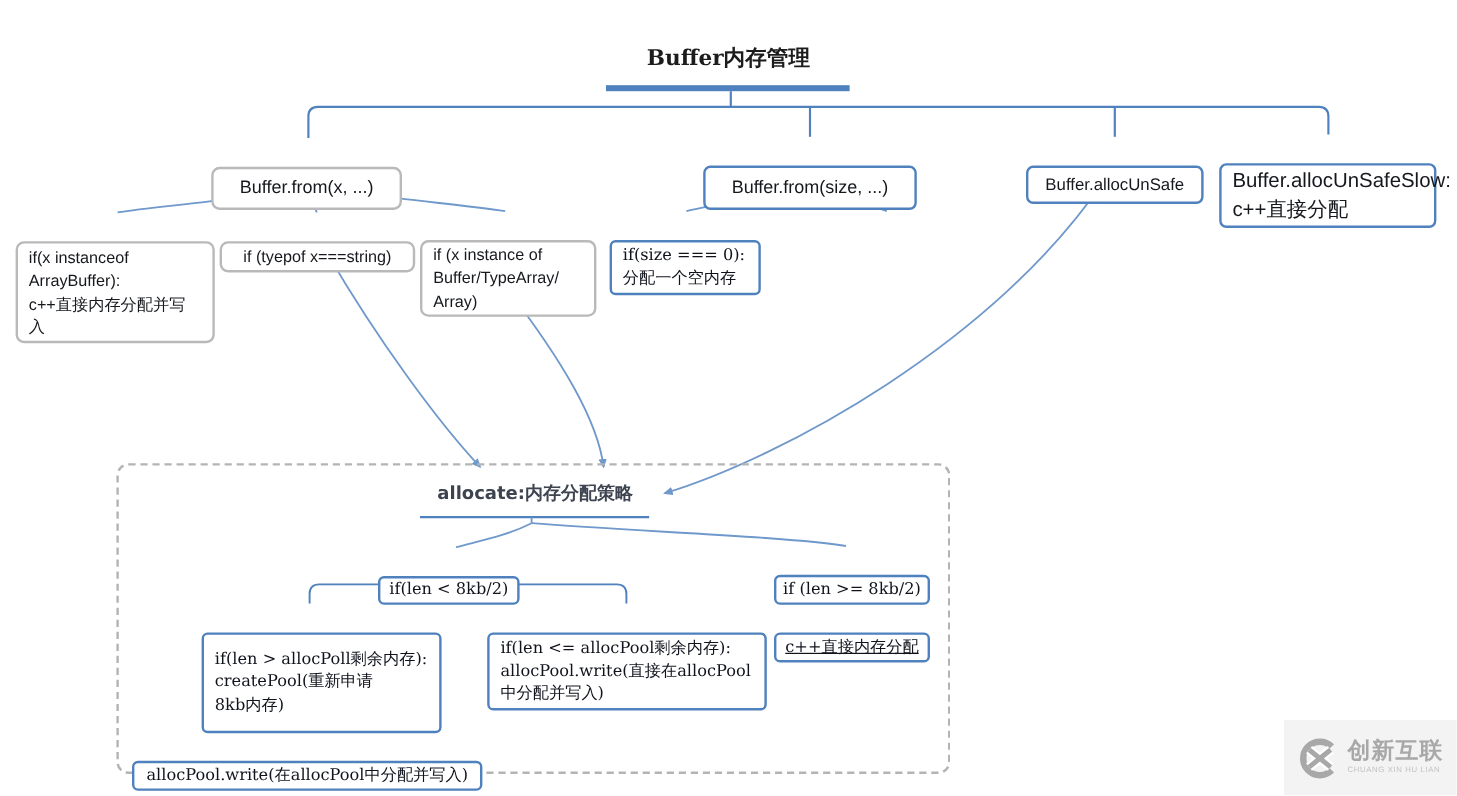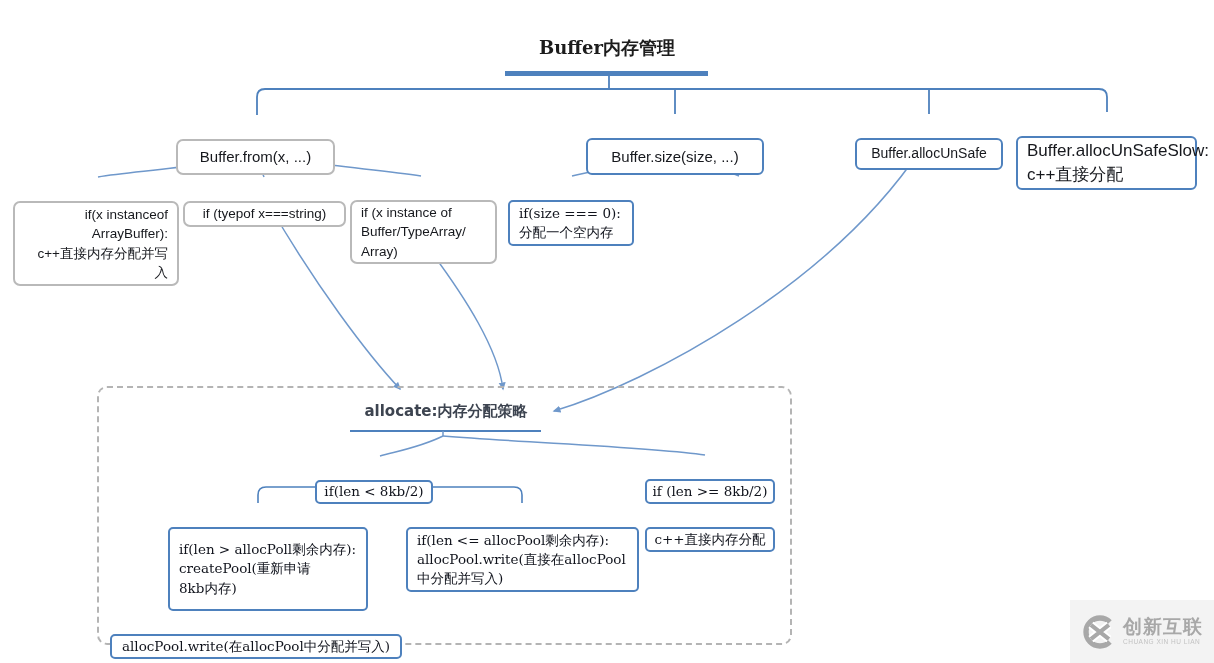--- a/index.html
+++ b/index.html
@@ -65,47 +65,47 @@
     <path d="M374,480 L374,487" stroke="#4e81bd" stroke-width="1.6" fill="none"></path>
     <path d="M258,503 L258,495 Q258,487 266,487 L514,487 Q522,487 522,495 L522,503" stroke="#4e81bd" stroke-width="1.6" fill="none"></path>
 
     <path d="M710,480 L710,503" stroke="#6f98cb" stroke-width="1.5" fill="none"></path>
     <path d="M256,587 L256,610" stroke="#6f98cb" stroke-width="1.5" fill="none"></path>
   </svg>
 
   <div id="root-title">Buffer内存管理</div>
 
   <div class="box gray lvl1" style="left:176px;top:115px;width:159px;height:36px;">Buffer.from(x, ...)</div>
-  <div class="box blue lvl1" style="left:586px;top:114px;width:178px;height:37px;">Buffer.size(size, ...)</div>
+  <div class="box blue lvl1" style="left:586px;top:114px;width:178px;height:37px;">Buffer.from(size, ...)</div>
   <div class="box blue" style="left:855px;top:114px;width:148px;height:32px;font-size:14px;text-align:right;">Buffer.allocUnSafe</div>
   <div class="box blue leftalign" style="left:1016px;top:112px;width:181px;height:54px;">Buffer.allocUnSafeSlow:
 c++直接分配</div>
 
-  <div class="box gray leftalign" style="left:13px;top:177px;width:166px;height:85px;text-align:right;">if(x instanceof ArrayBuffer):
+  <div class="box gray leftalign" style="left:13px;top:177px;width:166px;height:85px;">if(x instanceof ArrayBuffer):
 c++直接内存分配并写入</div>
   <div class="box gray" style="left:183px;top:177px;width:163px;height:26px;">if (tyepof x===string)</div>
   <div class="box gray leftalign" style="left:350px;top:176px;width:147px;height:64px;">if (x instance of
 Buffer/TypeArray/
 Array)</div>
 
   <div class="box blueserif leftalign" style="left:508px;top:176px;width:126px;height:46px;">if(size === 0):
 分配一个空内存</div>
 
   <div id="allocate-container"></div>
   <div id="allocate-title">allocate:内存分配策略</div>
 
   <div class="box blueserif" style="left:315px;top:456px;width:118px;height:24px;">if(len &lt; 8kb/2)</div>
   <div class="box blueserif" style="left:645px;top:455px;width:130px;height:25px;">if (len &gt;= 8kb/2)</div>
 
   <div class="box blueserif leftalign" style="left:168px;top:503px;width:200px;height:84px;">if(len &gt; allocPoll剩余内存):
 createPool(重新申请
 8kb内存)</div>
   <div class="box blueserif leftalign" style="left:406px;top:503px;width:233px;height:65px;">if(len &lt;= allocPool剩余内存):
 allocPool.write(直接在allocPool中分配并写入)</div>
-  <div class="box blueserif" style="left:645px;top:503px;width:130px;height:25px;">c++直接内存分配</div>
+  <div class="box blueserif" style="left:645px;top:503px;width:130px;height:25px;text-decoration:underline;">c++直接内存分配</div>
   <div class="box blueserif" style="left:110px;top:610px;width:292px;height:25px;">allocPool.write(在allocPool中分配并写入)</div>
 
   <div id="watermark">
     <svg width="36" height="36" viewBox="0 0 40 40">
       <path d="M32 9 A15.5 15.5 0 1 0 32 31" fill="none" stroke="#a8a8a8" stroke-width="6"></path>
       <path d="M11 12 L31 28 M31 12 L11 28" stroke="#ffffff" stroke-width="9" fill="none"></path>
       <path d="M11 12 L31 28 M31 12 L11 28" stroke="#a8a8a8" stroke-width="4.5" fill="none"></path>
     </svg>
     <div id="wm-text">
       <span id="wm-brand">创新互联</span>

